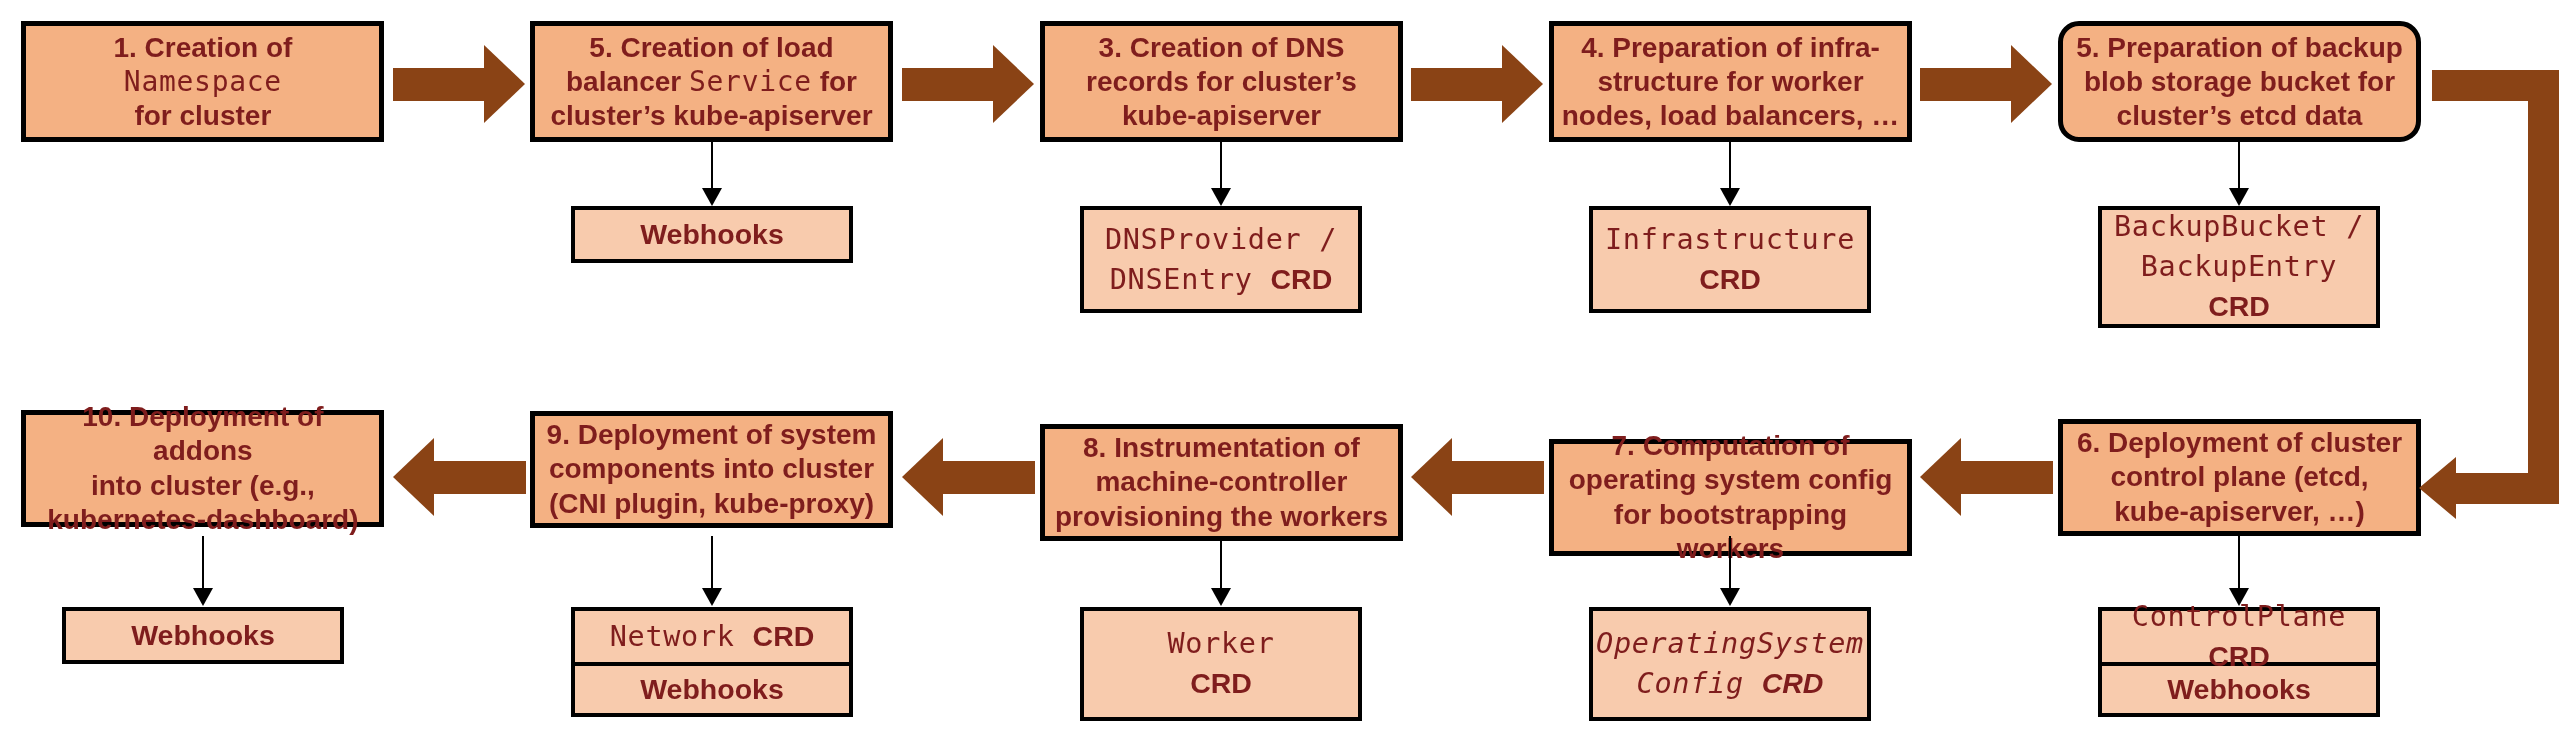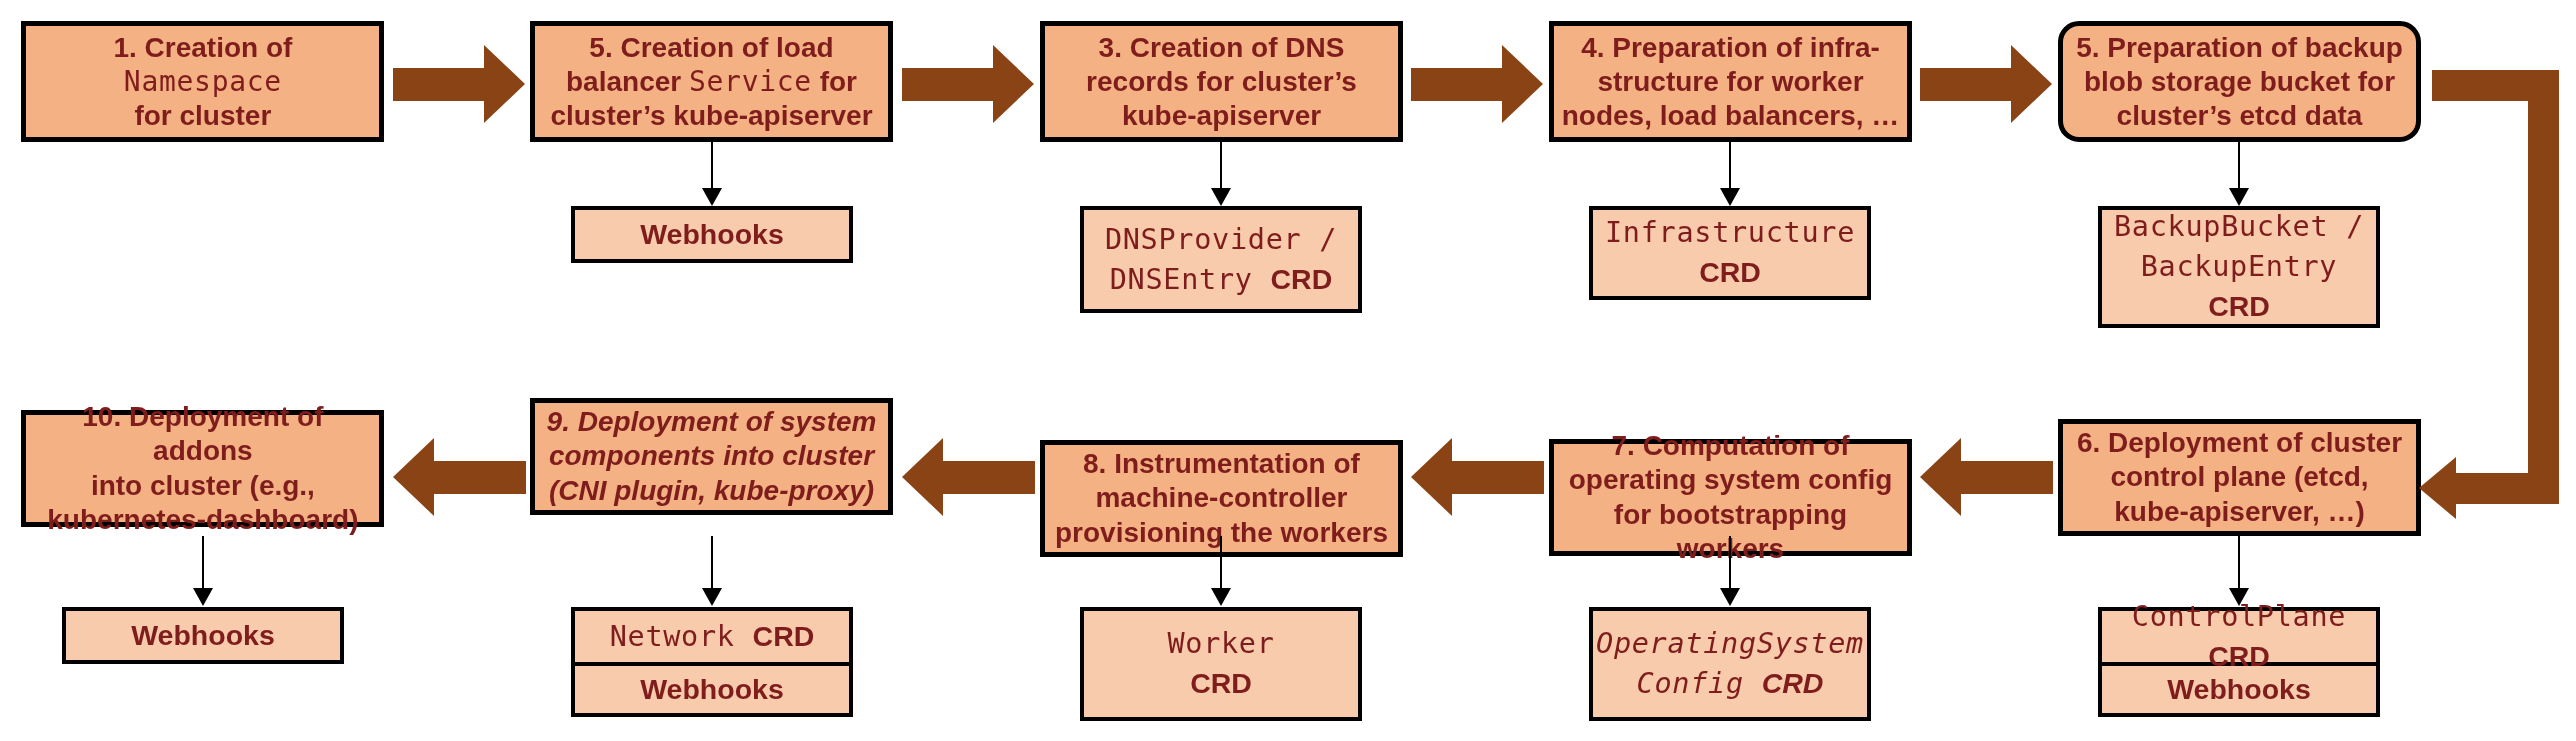--- a/index.html
+++ b/index.html
@@ -62,28 +62,28 @@
   .varrow.botrow .line{height:52px;}
   .varrow.botrow .head{top:52px;}
 
   
   #s1 {left:21.4px;  top:21.4px;}
   #s2 {left:530px; top:21.4px;}
   #s3 {left:1040px;top:21.4px;}
   #s4 {left:1549px;top:21.4px;}
   #s5 {left:2058px;top:21.4px;border-radius:21px;}
   #s10{left:21.4px;  top:410px;}
-  #s9 {left:530px; top:398px;font-style:italic;}
-  #s8 {left:1040px;top:440px;}
+  #s9 {left:530px; top:411px;}
+  #s8 {left:1040px;top:424px;}
   #s7 {left:1549px;top:439px;}
   #s6 {left:2058px;top:419px;}
 
   #sub2 {left:571px; top:206px;height:57px;}
   #sub3 {left:1080px;top:206px;height:107px;}
-  #sub4 {left:1589px;top:206px;height:94px;}
+  #sub4 {left:1589px;top:206px;height:107px;}
   #sub5 {left:2098px;top:206px;height:122px;}
   #sub10{left:62px;  top:607px;height:57px;}
   #sub9 {left:571px; top:607px;}
   #sub8 {left:1080px;top:607px;height:114px;}
   #sub7 {left:1589px;top:607px;height:114px;font-style:italic;}
   #sub6 {left:2098px;top:607px;}
 
   #ha12{left:393px; top:45px;}
   #ha23{left:902px;top:45px;}
   #ha34{left:1411px;top:45px;}

